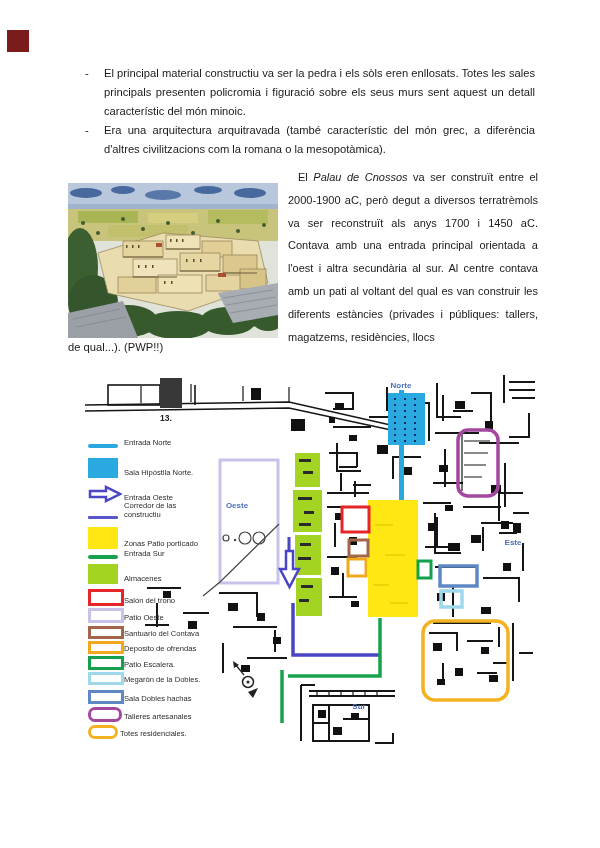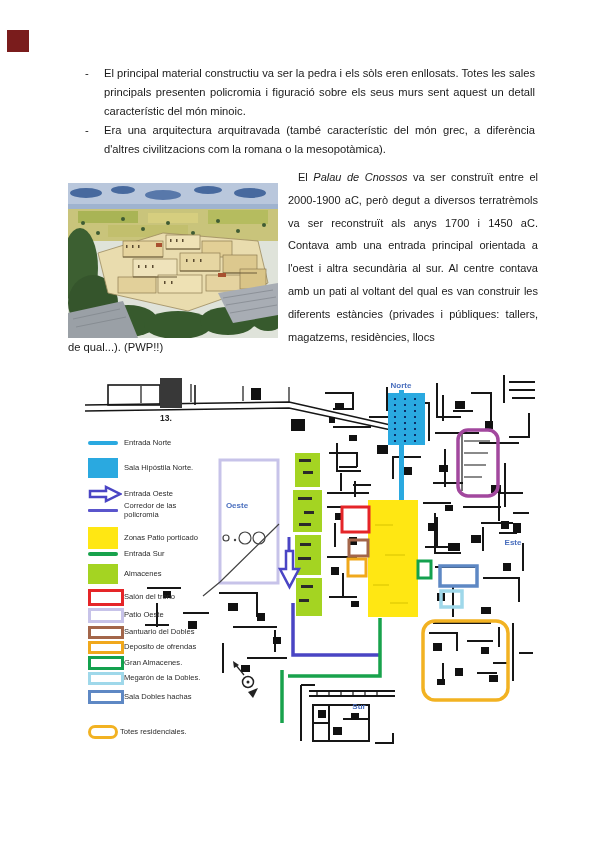--- a/index.html
+++ b/index.html
@@ -15,21 +15,21 @@
   .aerial{position:absolute;left:68px;top:183px;width:210px;height:155px;}
   
   .para{position:absolute;left:288px;top:166px;width:250px;font-size:11px;line-height:22.8px;
         text-align:justify;text-indent:10px;}
   .para-cont{position:absolute;left:68px;top:338px;width:250px;font-size:11.2px;line-height:19px;}
   
   .figure{position:absolute;left:85px;top:375px;width:450px;height:390px;}
   .plan{position:absolute;left:0;top:0;width:450px;height:390px;}
   .legend{position:absolute;left:2px;top:0;width:160px;height:390px;font-size:7.6px;color:#2b2b2b;}
   .legend-num{position:absolute;left:25px;top:38px;font-size:8.5px;font-weight:700;color:#222;margin-left:48px;}
-  .lrow{position:absolute;left:1px;display:flex;align-items:center;width:150px;}
+  .lrow{position:absolute;left:1px;display:flex;align-items:flex-end;width:150px;}
   .swbox{width:36px;flex:0 0 36px;display:flex;align-items:center;}
   .llabel{width:100px;line-height:1.15;}
   .sw-line{width:30px;height:4px;border-radius:2px;}
   .sw-line3{width:30px;height:3px;border-radius:1px;}
   .sw-fill{width:30px;}
   .sw-out{background:#fff;border-style:solid;}
 </style>
 </head>
 <body>
 
@@ -302,21 +302,21 @@
           <svg width="34" height="18" viewBox="0 0 34 18">
             <polygon points="2,6 18,6 18,2 32,9 18,16 18,12 2,12" fill="#fff" stroke="#4a45c4" stroke-width="2.5"></polygon>
           </svg>
         </span>
         <span class="llabel">Entrada Oeste</span>
       </div>
       <div class="lrow" style="top:127px">
         <span class="swbox">
             <span class="sw-line3" style="background:#5a55cc"></span>
           </span>
-        <span class="llabel" style="width:78px">Corredor de las policromia</span>
+        <span class="llabel" style="width:78px">Corredor de las constructiu</span>
       </div>
       <div class="lrow" style="top:152px">
         <span class="swbox">
             <span class="sw-fill" style="height:22px;background:#ffe713"></span>
           </span>
         <span class="llabel">Zonas Patio porticado</span>
       </div>
       <div class="lrow" style="top:175px">
         <span class="swbox">
             <span class="sw-line" style="background:#18a24c"></span>
@@ -338,45 +338,51 @@
       <div class="lrow" style="top:233px">
         <span class="swbox">
             <span class="sw-out" style="width:30px;height:9px;border-width:3px;border-color:#c7c3e9"></span>
           </span>
         <span class="llabel">Patio Oeste</span>
       </div>
       <div class="lrow" style="top:251px">
         <span class="swbox">
             <span class="sw-out" style="width:30px;height:7px;border-width:3px;border-color:#a3664a"></span>
           </span>
-        <span class="llabel">Santuario del Dobles</span>
+        <span class="llabel">Santuario del Contava</span>
       </div>
       <div class="lrow" style="top:266px">
         <span class="swbox">
             <span class="sw-out" style="width:30px;height:7px;border-width:3px;border-color:#f0a81c"></span>
           </span>
         <span class="llabel">Deposito de ofrendas</span>
       </div>
       <div class="lrow" style="top:281px">
         <span class="swbox">
             <span class="sw-out" style="width:30px;height:8px;border-width:3.5px;border-color:#13a14e"></span>
           </span>
-        <span class="llabel">Gran Almacenes.</span>
+        <span class="llabel">Patio Escalera.</span>
       </div>
       <div class="lrow" style="top:297px">
         <span class="swbox">
             <span class="sw-out" style="width:30px;height:7px;border-width:3px;border-color:#9fd8ea"></span>
           </span>
         <span class="llabel">Megarón de la Dobles.</span>
       </div>
       <div class="lrow" style="top:315px">
         <span class="swbox">
             <span class="sw-out" style="width:30px;height:8px;border-width:3.5px;border-color:#5e88c4"></span>
           </span>
         <span class="llabel">Sala Dobles hachas</span>
+      </div>
+      <div class="lrow" style="top:332px">
+        <span class="swbox">
+            <span class="sw-out" style="width:28px;height:9px;border-width:3.5px;border-color:#a2489e;border-radius:7px"></span>
+          </span>
+        <span class="llabel">Talleres artesanales</span>
       </div>
       <div class="lrow" style="top:350px">
         <span class="swbox" style="width:32px;flex-basis:32px">
             <span class="sw-out" style="width:24px;height:8px;border-width:3px;border-color:#f2b222;border-radius:7px"></span>
           </span>
         <span class="llabel">Totes residenciales.</span>
       </div>
     </div>
   </div>
 

